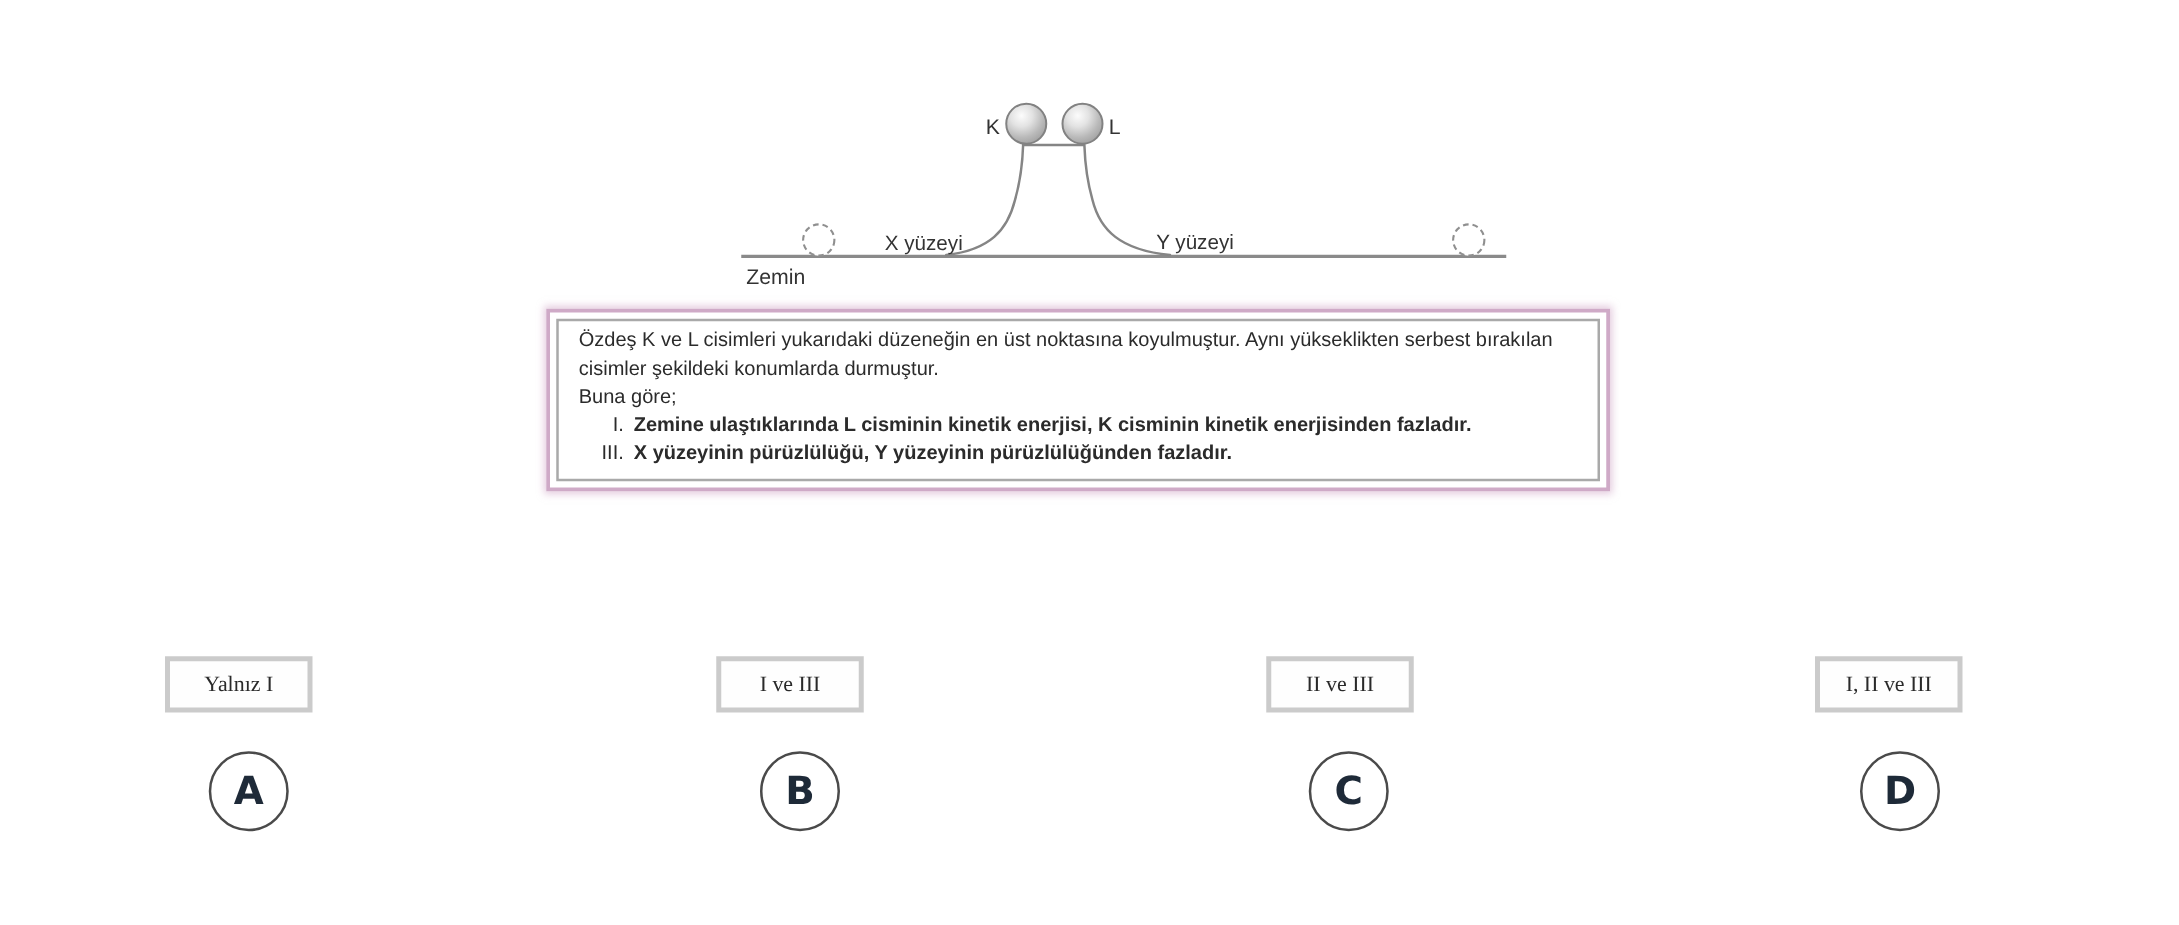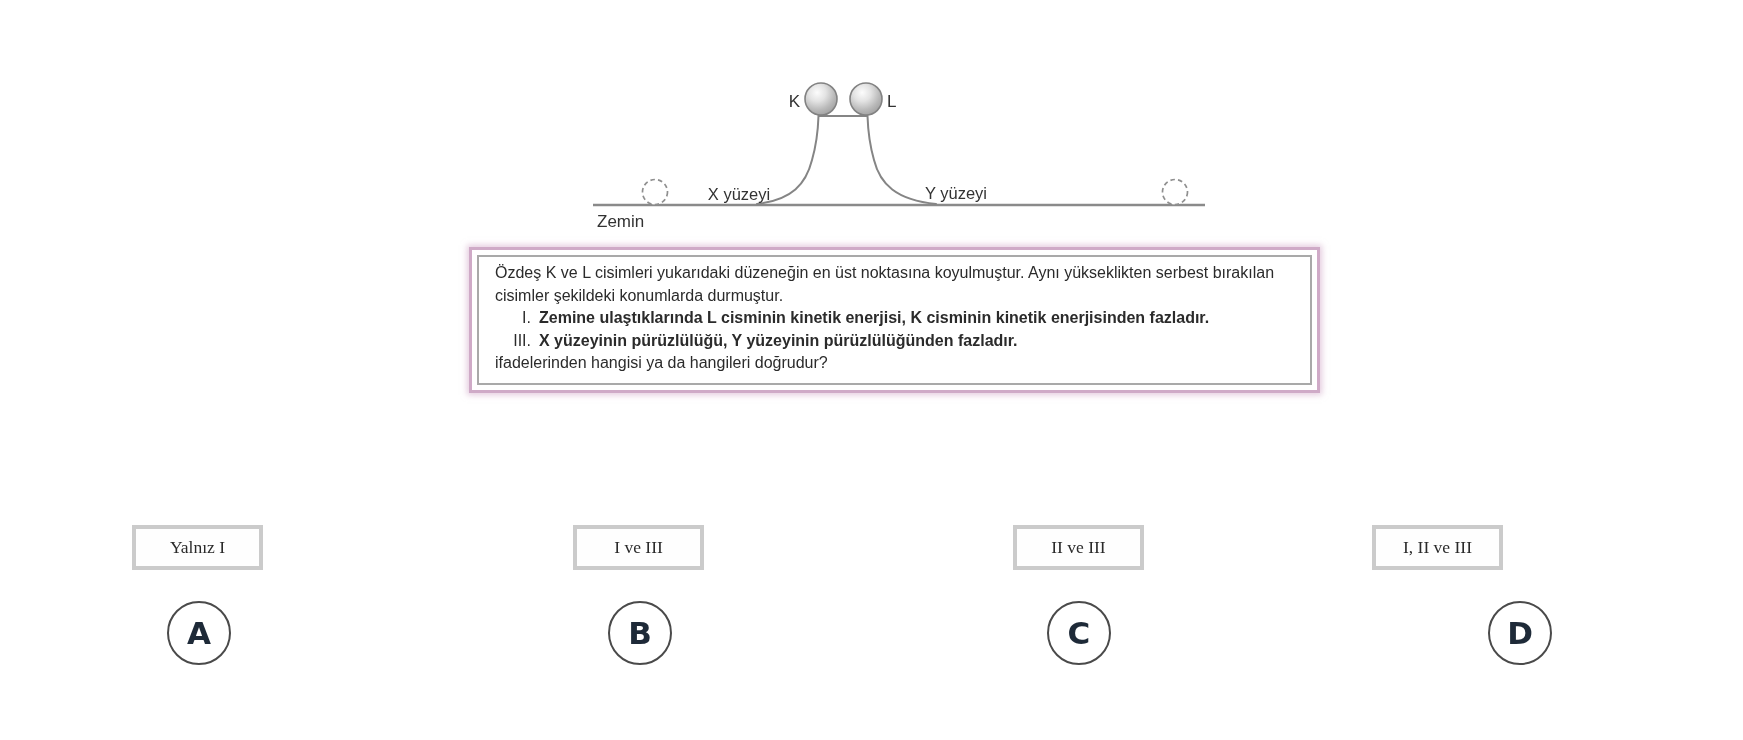--- a/index.html
+++ b/index.html
@@ -23,21 +23,20 @@
   }
 
   
   .qbox{
     position:absolute;left:437px;top:247px;width:851px;
     box-sizing:border-box;
     background:#ffffff;
     border:3px solid #cfaac7;
     box-shadow:0 0 6px 2px rgba(205,160,195,0.55);
     padding:5px;
-    margin-left:32px;
   }
   .qinner{
     border:2px solid #a9a9a9;
     padding:5px 14px 8px 16px;
     font-size:16px;
     line-height:22.5px;
     color:#2b2b2b;
   }
   .qinner p{margin:0;}
   .item{display:flex;}
@@ -49,21 +48,21 @@
   .item .txt{
     flex:1;
     padding-left:18px;
     text-indent:-18px;
     font-weight:bold;
   }
 
   
   .opt-box{
     position:absolute;top:525px;
-    width:131px;height:45px;
+    width:118px;height:45px;
     box-sizing:border-box;
     border:4px solid #cbcbcb;
     background:#fefefe;
     display:flex;align-items:center;justify-content:center;
     font-family:"Liberation Serif",serif;
     font-size:17.5px;
     color:#2a2a2a;
     cursor:pointer;
   }
   .opt-circle{
@@ -117,38 +116,38 @@
     <text x="800" y="107" font-size="17" text-anchor="end">K</text>
     <text x="887" y="107" font-size="17" text-anchor="start">L</text>
     <text x="739" y="200" font-size="16.5" text-anchor="middle">X yüzeyi</text>
     <text x="956" y="199" font-size="16.5" text-anchor="middle">Y yüzeyi</text>
     <text x="597" y="227" font-size="17" text-anchor="start">Zemin</text>
   </svg>
 
   <div class="qbox">
     <div class="qinner">
       <p>Özdeş K ve L cisimleri yukarıdaki düzeneğin en üst noktasına koyulmuştur. Aynı yükseklikten serbest bırakılan cisimler şekildeki konumlarda durmuştur.</p>
+      <p>Buna göre;</p>
 
       <div class="item">
         <span class="num">I.</span>
         <span class="txt">Zemine ulaştıklarında L cisminin kinetik enerjisi, K cisminin kinetik enerjisinden fazladır.</span>
       </div>
       <div class="item">
         <span class="num">III.</span>
         <span class="txt">X yüzeyinin pürüzlülüğü, Y yüzeyinin pürüzlülüğünden fazladır.</span>
       </div>
 
-      <p>ifadelerinden hangisi ya da hangileri doğrudur?</p>
     </div>
   </div>
 
   <div class="opt-box" style="left:132px">Yalnız I</div>
   <div class="opt-box" style="left:1013px">II ve III</div>
   <div class="opt-box" style="left:573px">I ve III</div>
-  <div class="opt-box" style="left:1372px">I, II ve III</div>
+  <div class="opt-box" style="left:1452px">I, II ve III</div>
 
   <div class="opt-circle" style="left:167px">
     <span>A</span>
   </div>
   <div class="opt-circle" style="left:608px">
     <span>B</span>
   </div>
   <div class="opt-circle" style="left:1047px">
     <span>C</span>
   </div>

